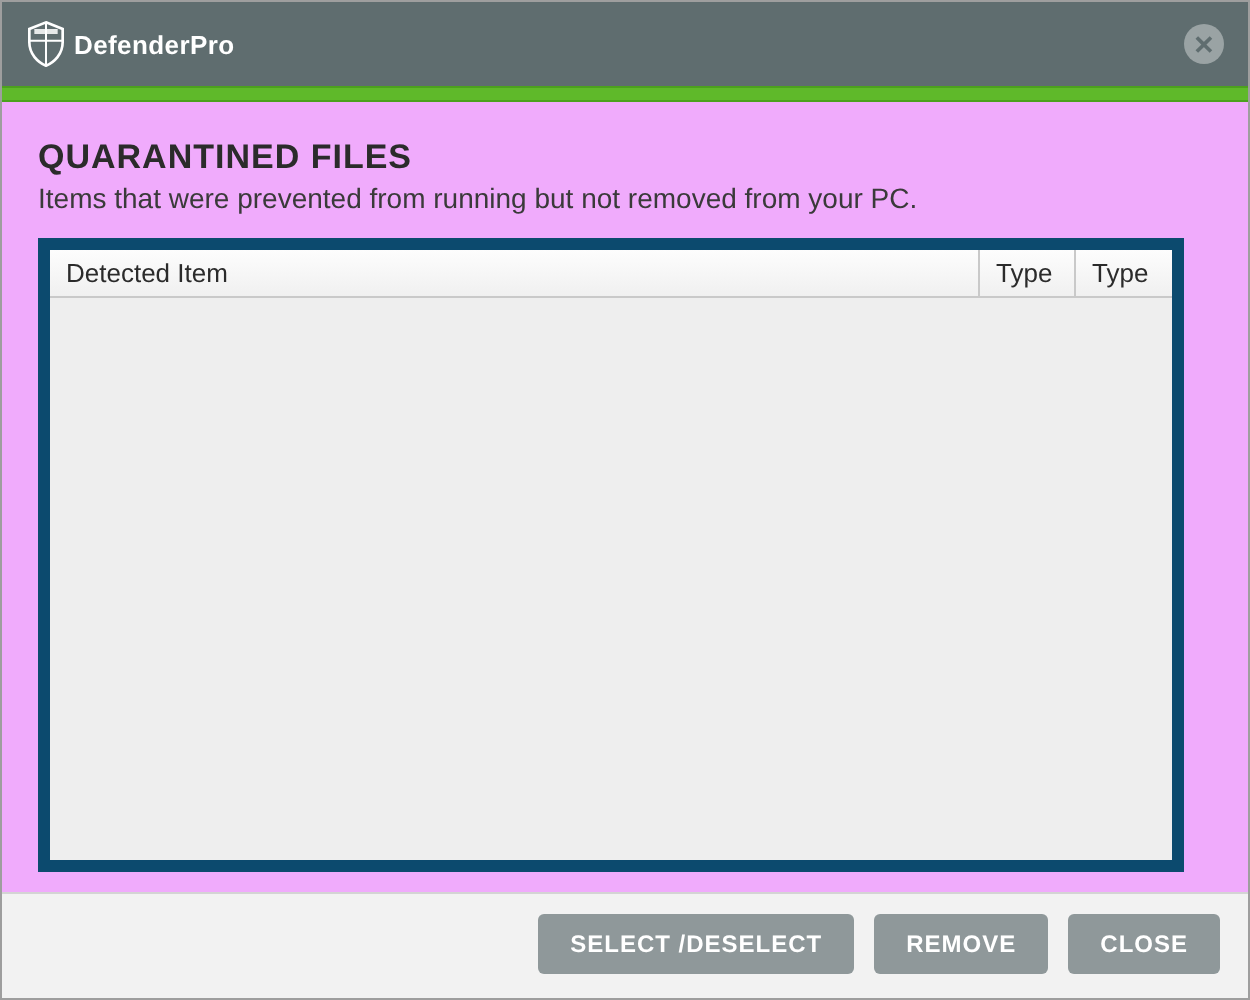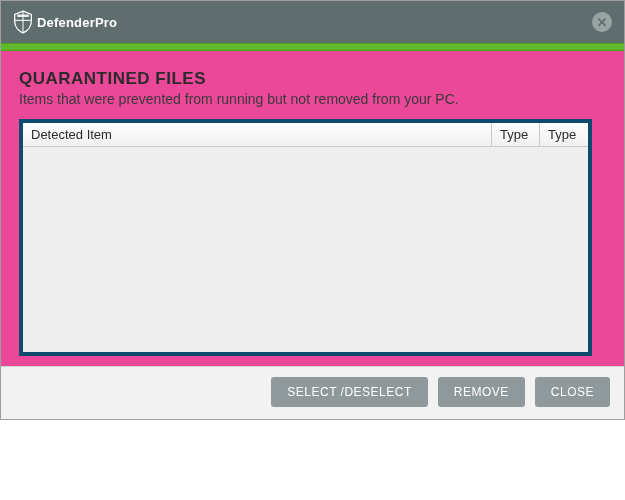--- a/index.html
+++ b/index.html
@@ -9,25 +9,25 @@
     }
     body {
       font-family: Arial, Helvetica, sans-serif;
       background: #ffffff;
       width: 625px;
       height: 500px;
       overflow: hidden;
     }
     .window {
       width: 625px;
-      height: 420px;
+      height: 500px;
       display: flex;
       flex-direction: column;
       border: 1px solid #9e9e9e;
-      background: #ec4899;
+      background: #f0abfc;
     }
     .titlebar {
       background: #5f6d6f;
       height: 42px;
       display: flex;
       align-items: center;
       justify-content: space-between;
       padding: 0 12px;
     }
     .logo-wrap {
@@ -80,21 +80,21 @@
       letter-spacing: 0.5px;
       margin-bottom: 2px;
     }
     .page-subtitle {
       font-size: 14px;
       color: #3a3a3a;
       margin-bottom: 12px;
     }
     .table-wrap {
       flex: 1;
-      border: 4px solid #0c4a6e;
+      border: 6px solid #0c4a6e;
       background: #eeeeee;
       display: flex;
       flex-direction: column;
       min-height: 0;
       gap: 32px;
     }
     .table-header {
       display: flex;
       background: linear-gradient(#fdfdfd, #f0f0f0);
       border-bottom: 1px solid #c9c9c9;
@@ -130,21 +130,21 @@
       display: flex;
       justify-content: flex-end;
       gap: 10px;
     }
     .btn {
       background: #8f989a;
       color: #ffffff;
       border: none;
       border-radius: 3px;
       font-size: 12px;
-      font-weight: 400;
+      font-weight: 700;
       letter-spacing: 0.5px;
       padding: 8px 16px;
       cursor: pointer;
       min-width: 70px;
       text-align: right;
     }
   </style>
 </head>
 <body>
 

